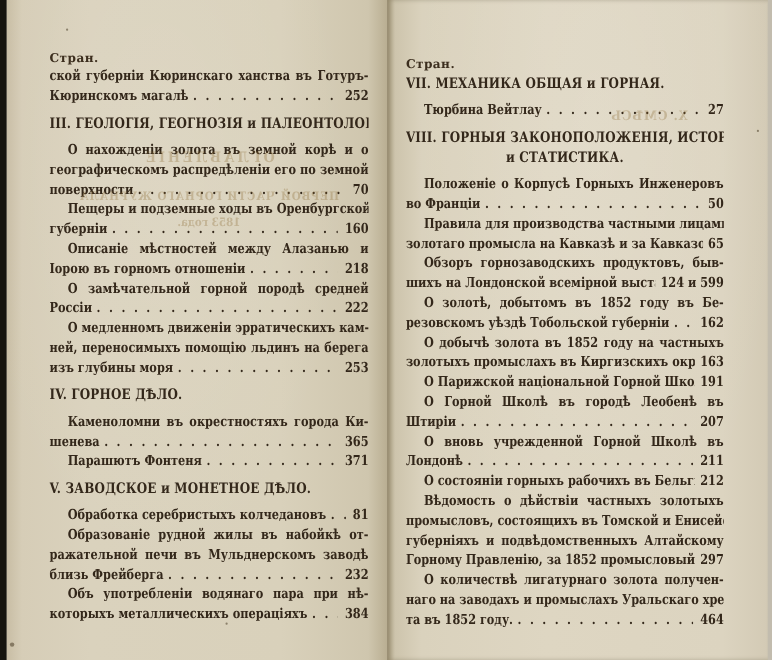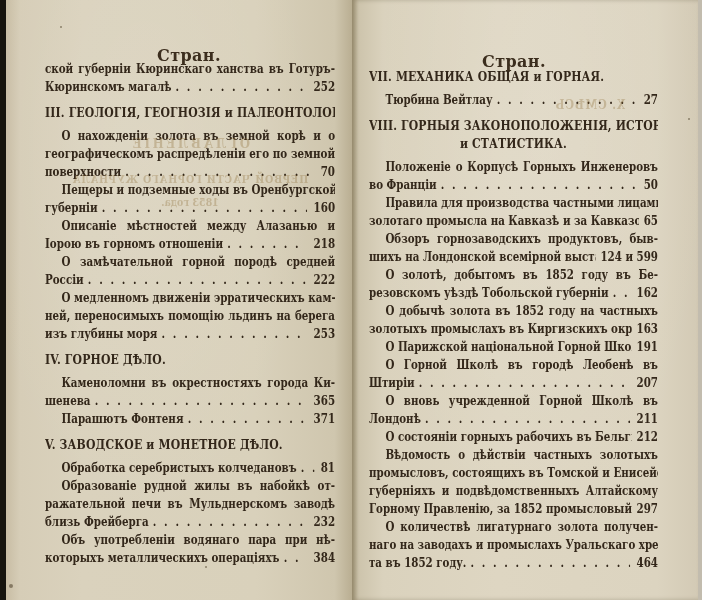--- a/index.html
+++ b/index.html
@@ -19,22 +19,22 @@
     left:352px; width:346px;
     background:
       radial-gradient(ellipse at 55% 20%, rgba(255,255,255,0.12), rgba(255,255,255,0) 65%),
       linear-gradient(90deg,#b3a789 0%,#cdc4ac 2%,#dad2bd 9%,#ded6c2 42%,#dcd4c0 88%,#d3cab5 100%);
     box-shadow: inset 3px 0 4px rgba(70,58,34,0.28);
   }
   .edge-left  { position:absolute; left:0; top:0; width:6px; height:600px; background:#16140e; }
   .edge-right { position:absolute; right:0; top:0; width:4px; height:600px; background:#c2bcae; }
 
   .col-header {
-    position:absolute; font-size:16px; font-weight:bold; color:#3c2e1e;
-    letter-spacing:0.4px; text-align:center;
+    position:absolute; font-size:11px; font-weight:bold; color:#3c2e1e;
+    letter-spacing:0.4px; text-align:left;
   }
   .col-header.hl { left:45px;  width:288px; top:46px; }
   .col-header.hr { left:369px; width:290px; top:52px; }
 
   .content {
     position:absolute; color:#33271a; font-weight:bold;
     font-size:12.5px; line-height:18px; width:352px;
     transform-origin:0 0;
   }
   .content.cl { left:45px;  top:60px; transform:scaleX(0.824); }

